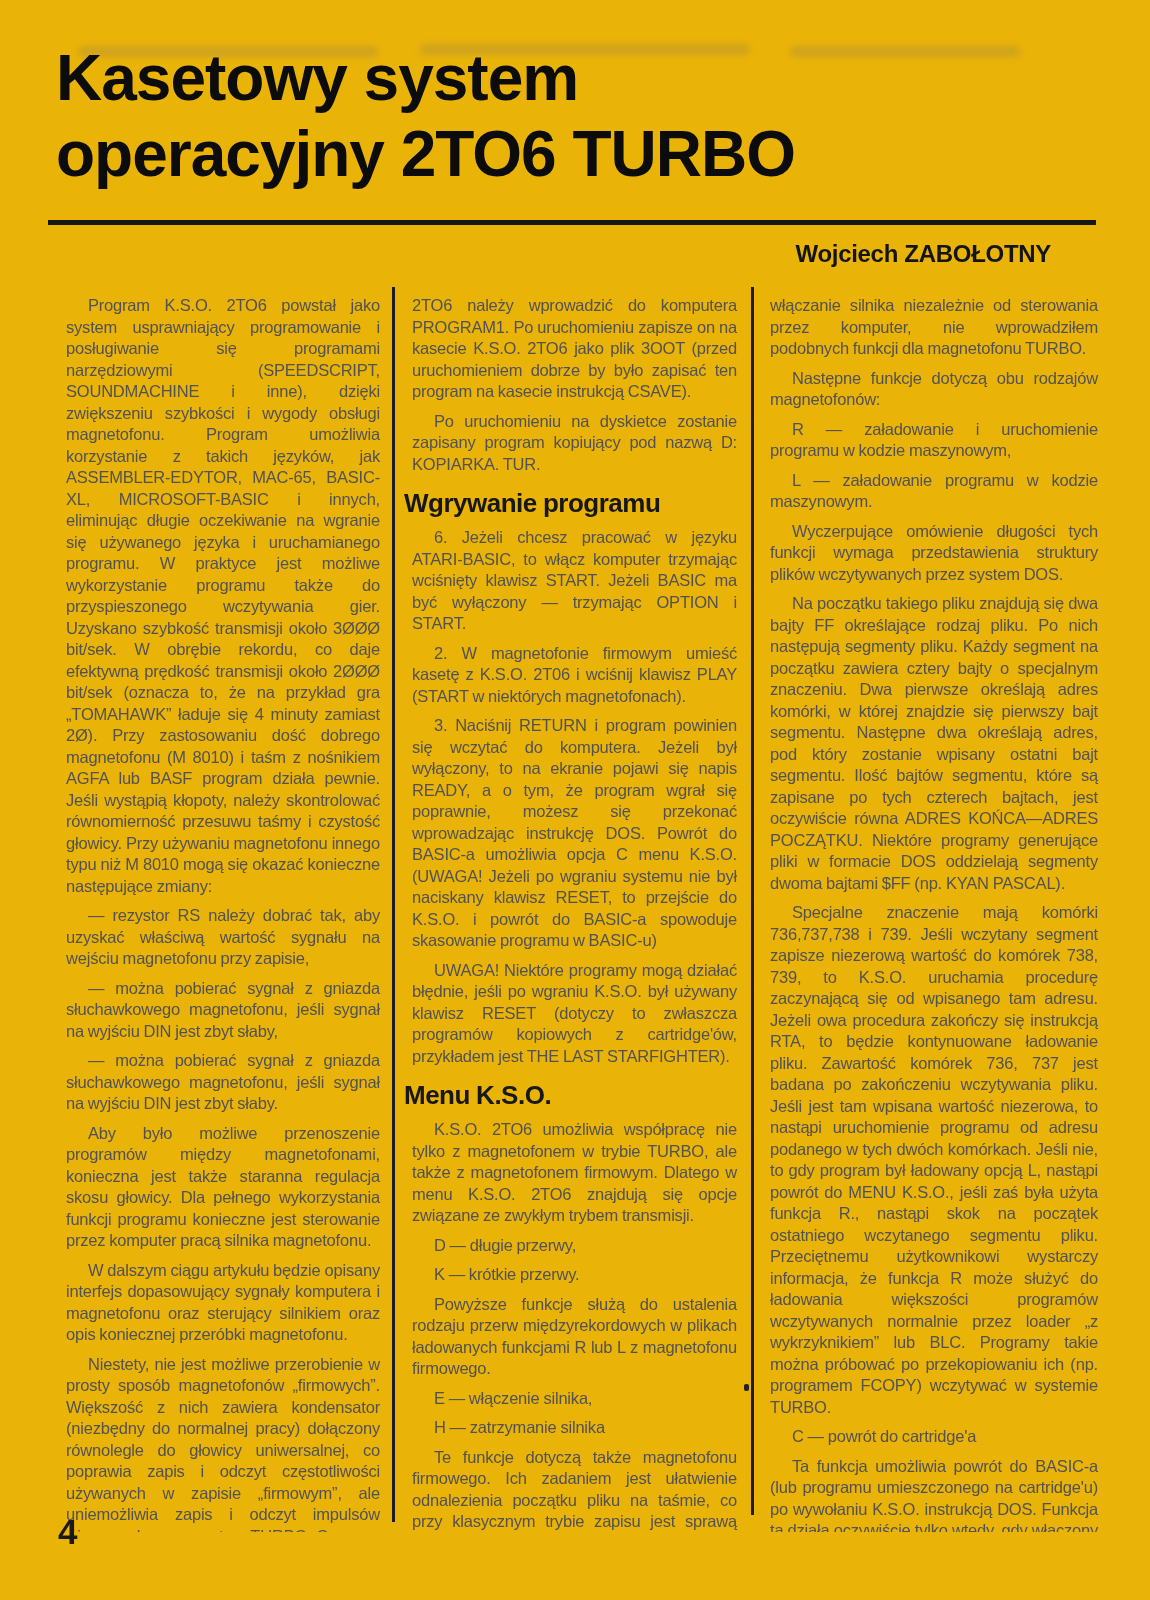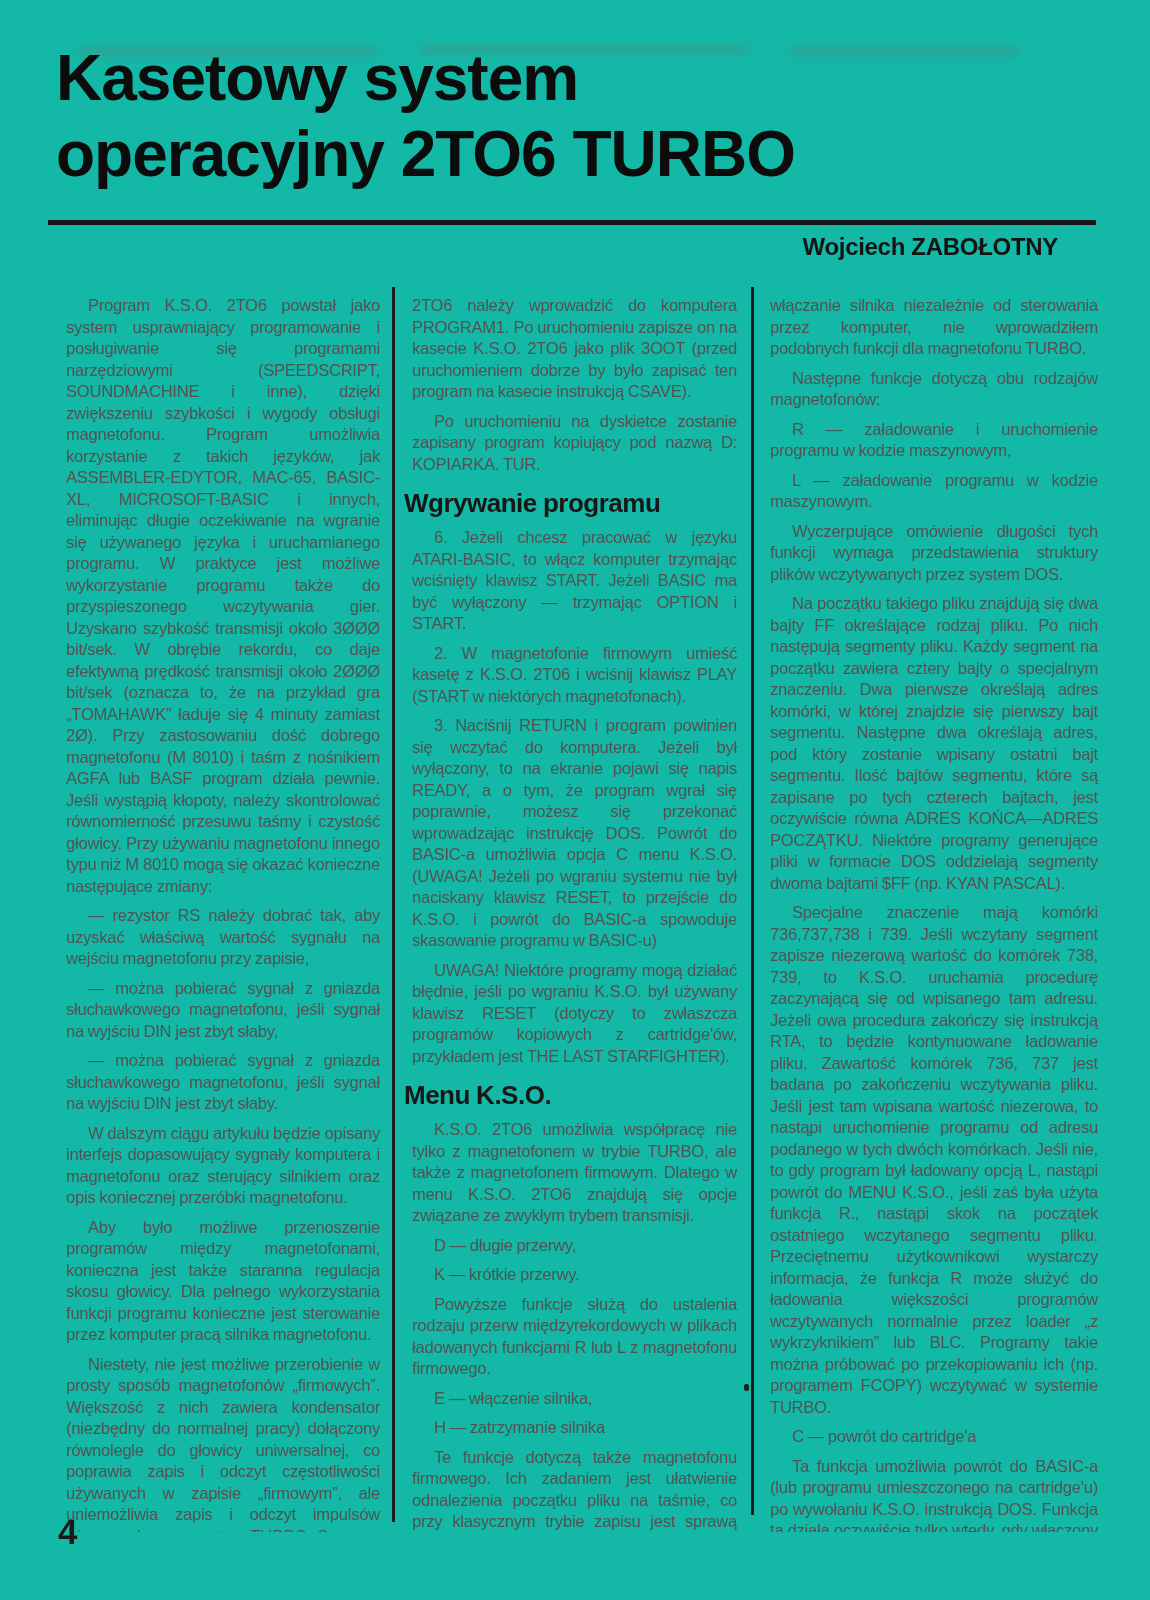--- a/index.html
+++ b/index.html
@@ -3,39 +3,39 @@
 <meta charset="utf-8">
 <style>
   html,body{margin:0;padding:0;}
   body{
     width:1150px;height:1600px;position:relative;
     background:#efeeea;
     font-family:"Liberation Sans",sans-serif;
   }
   .page{
     position:absolute;left:0;top:0;width:1150px;height:1600px;
-    background:#14b8a6;overflow:hidden;
+    background:#eab308;overflow:hidden;
   }
   
   .smudge{
     position:absolute;height:11px;border-radius:6px;
     background:rgba(110,110,110,0.22);filter:blur(3px);
   }
   .article-title{
     position:absolute;left:56px;top:40px;margin:0;
     font-size:64px;font-weight:bold;line-height:76px;
     letter-spacing:-1px;color:#0c0c0c;white-space:nowrap;
   }
   .article-title .tline{display:block;}
   .title-rule{
     position:absolute;left:48px;top:220px;width:1048px;height:5px;
     background:#161616;
   }
   .byline{
-    position:absolute;right:92px;top:233px;margin:0;
+    position:absolute;right:92px;top:233px;margin:7px;
     font-size:24px;font-weight:bold;color:#141414;letter-spacing:-0.3px;
   }
   .col{
     position:absolute;top:287px;height:1245px;overflow:hidden;
     color:#525252;font-size:16.5px;line-height:21.5px;
     text-align:justify;letter-spacing:-0.2px;word-spacing:-0.5px;
   }
   .col-1{left:58px;width:330px;}
   .col-2{left:404px;width:341px;}
   .col-3{left:762px;width:344px;}
@@ -79,22 +79,22 @@
 
   <div class="vrule vrule-1"></div>
   <div class="vrule vrule-2"></div>
   <div class="ink-speck"></div>
 
   <div class="col col-1">
     <p class="indent">Program K.S.O. 2TO6 powstał jako system usprawniający programowanie i posługiwanie się programami narzędziowymi (SPEEDSCRIPT, SOUNDMACHINE i inne), dzięki zwiększeniu szybkości i wygody obsługi magnetofonu. Program umożliwia korzystanie z takich języków, jak ASSEMBLER-EDYTOR, MAC-65, BASIC-XL, MICROSOFT-BASIC i innych, eliminując długie oczekiwanie na wgranie się używanego języka i uruchamianego programu. W praktyce jest możliwe wykorzystanie programu także do przyspieszonego wczytywania gier. Uzyskano szybkość transmisji około 3ØØØ bit/sek. W obrębie rekordu, co daje efektywną prędkość transmisji około 2ØØØ bit/sek (oznacza to, że na przykład gra „TOMAHAWK” ładuje się 4 minuty zamiast 2Ø). Przy zastosowaniu dość dobrego magnetofonu (M 8010) i taśm z nośnikiem AGFA lub BASF program działa pewnie. Jeśli wystąpią kłopoty, należy skontrolować równomierność przesuwu taśmy i czystość głowicy. Przy używaniu magnetofonu innego typu niż M 8010 mogą się okazać konieczne następujące zmiany:</p>
     <p class="indent">— rezystor RS należy dobrać tak, aby uzyskać właściwą wartość sygnału na wejściu magnetofonu przy zapisie,</p>
     <p class="indent">— można pobierać sygnał z gniazda słuchawkowego magnetofonu, jeśli sygnał na wyjściu DIN jest zbyt słaby,</p>
     <p class="indent">— można pobierać sygnał z gniazda słuchawkowego magnetofonu, jeśli sygnał na wyjściu DIN jest zbyt słaby.</p>
+    <p class="indent">Aby było możliwe przenoszenie programów między magnetofonami, konieczna jest także staranna regulacja skosu głowicy. Dla pełnego wykorzystania funkcji programu konieczne jest sterowanie przez komputer pracą silnika magnetofonu.</p>
     <p class="indent">W dalszym ciągu artykułu będzie opisany interfejs dopasowujący sygnały komputera i magnetofonu oraz sterujący silnikiem oraz opis koniecznej przeróbki magnetofonu.</p>
-    <p class="indent">Aby było możliwe przenoszenie programów między magnetofonami, konieczna jest także staranna regulacja skosu głowicy. Dla pełnego wykorzystania funkcji programu konieczne jest sterowanie przez komputer pracą silnika magnetofonu.</p>
     <p class="indent"><span>Niestety, nie jest możliwe przerobienie w prosty sposób magnetofonów „firmowych”. Większość z nich zawiera kondensator (niezbędny do normalnej pracy) dołączony równolegle do głowicy uniwersalnej, co poprawia zapis i odczyt częstotliwości używanych w zapisie „firmowym”, ale uniemożliwia zapis i odczyt impulsów używanych przez system TURBO. Oznacza to, że ci, którzy korzystają z magnetofonu firmowego, będą musieli dołączyć do zestawu zwykły magnetofon, ale jeśli ktoś używa zwykłego magnetofonu z dołączonym interfejsem (a jest to dość powszechne), może dołączyć do niego także interfejs</span> </p>
 
   </div>
 
   <div class="col col-2">
     <p>2TO6 należy wprowadzić do komputera PROGRAM1. Po uruchomieniu zapisze on na kasecie K.S.O. 2TO6 jako plik 3OOT (przed uruchomieniem dobrze by było zapisać ten program na kasecie instrukcją CSAVE).</p>
     <p class="indent">Po uruchomieniu na dyskietce zostanie zapisany program kopiujący pod nazwą D: KOPIARKA. TUR.</p>
     <h2>Wgrywanie programu</h2>
     <p class="indent">6. Jeżeli chcesz pracować w języku ATARI-BASIC, to włącz komputer trzymając wciśnięty klawisz START. Jeżeli BASIC ma być wyłączony — trzymając OPTION i START.</p>
     <p class="indent">2. W magnetofonie firmowym umieść kasetę z K.S.O. 2T06 i wciśnij klawisz PLAY (START w niektórych magnetofonach).</p>

